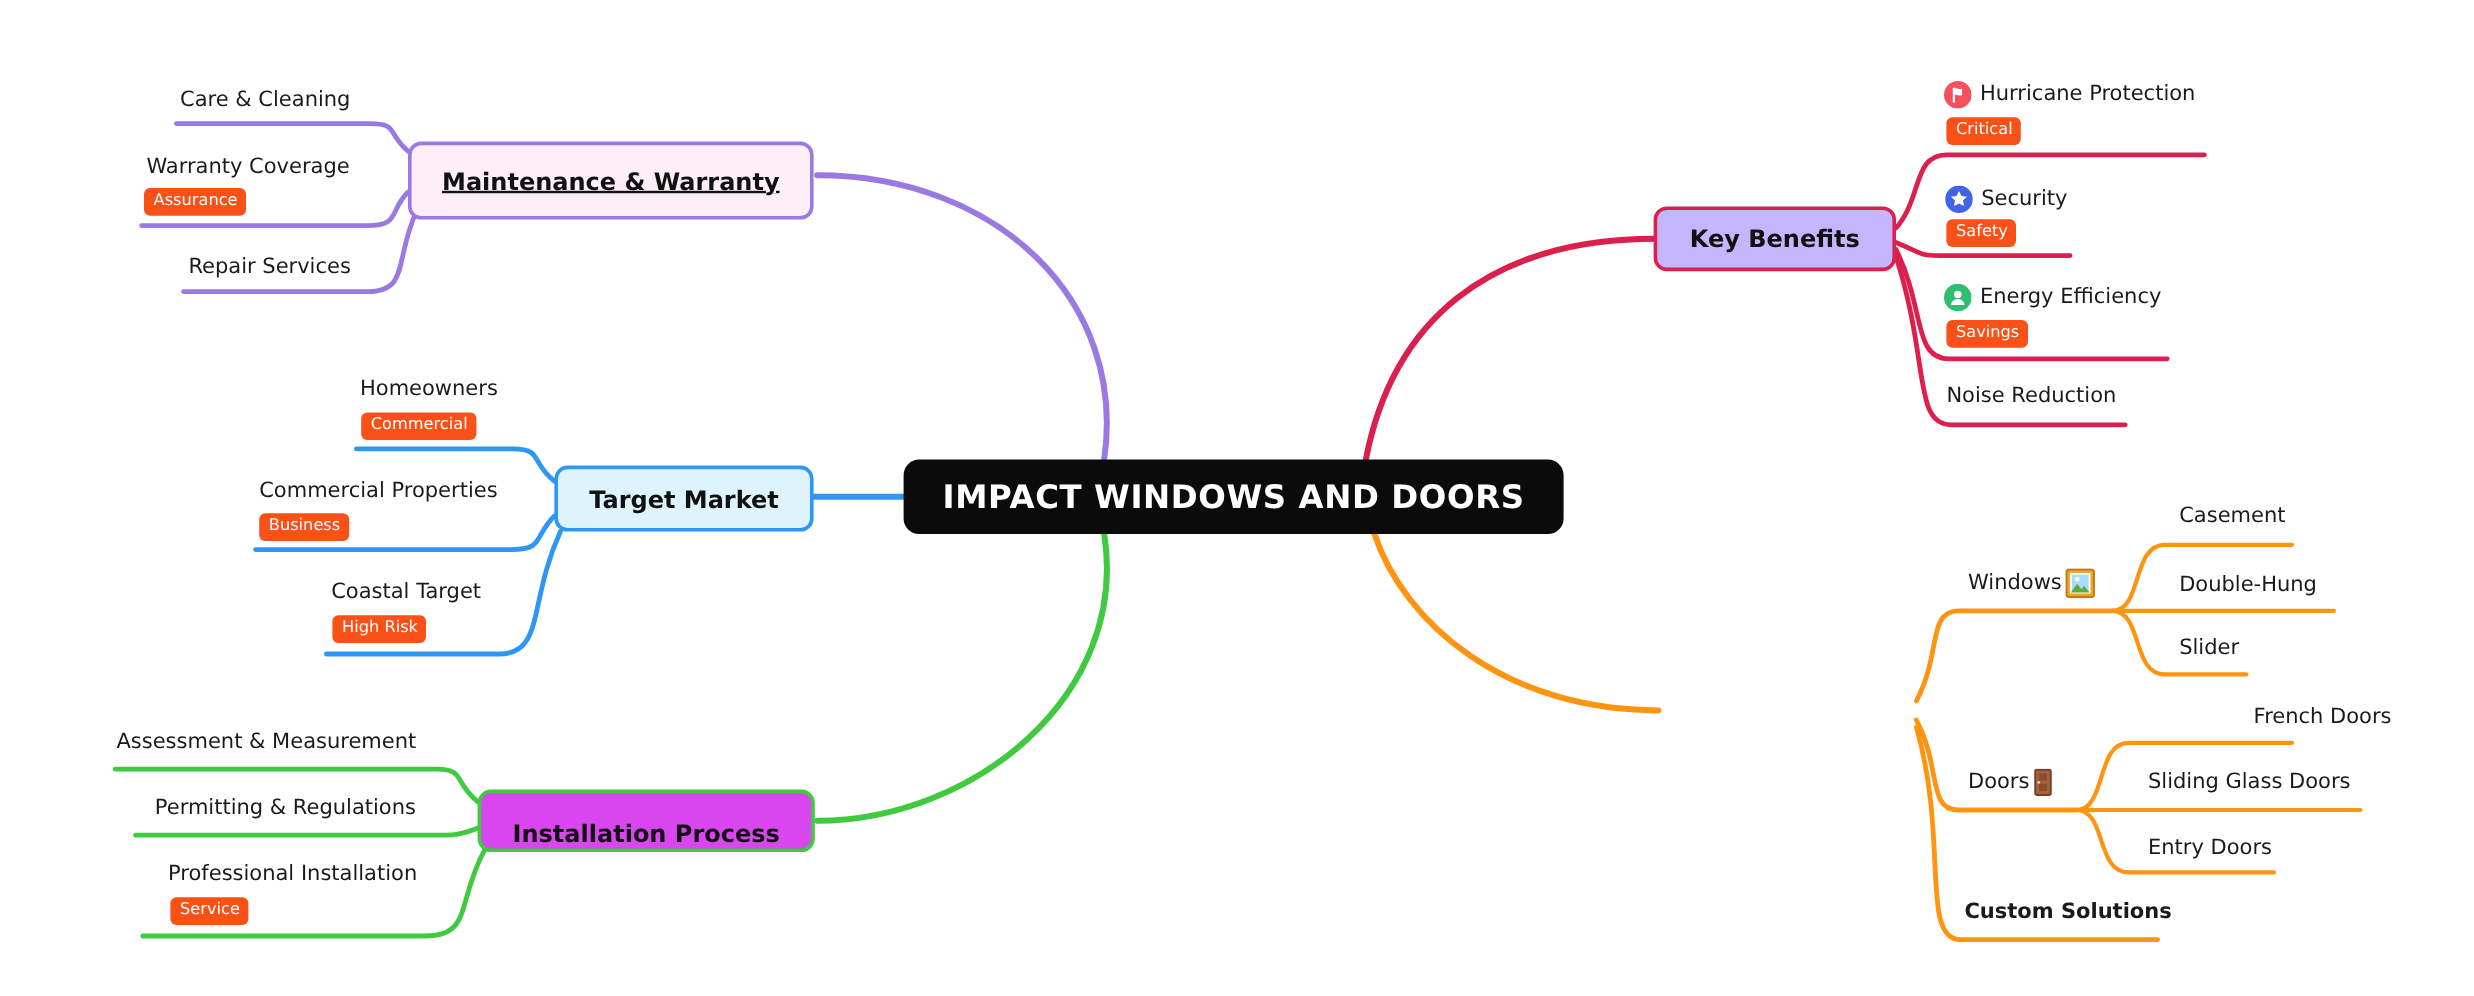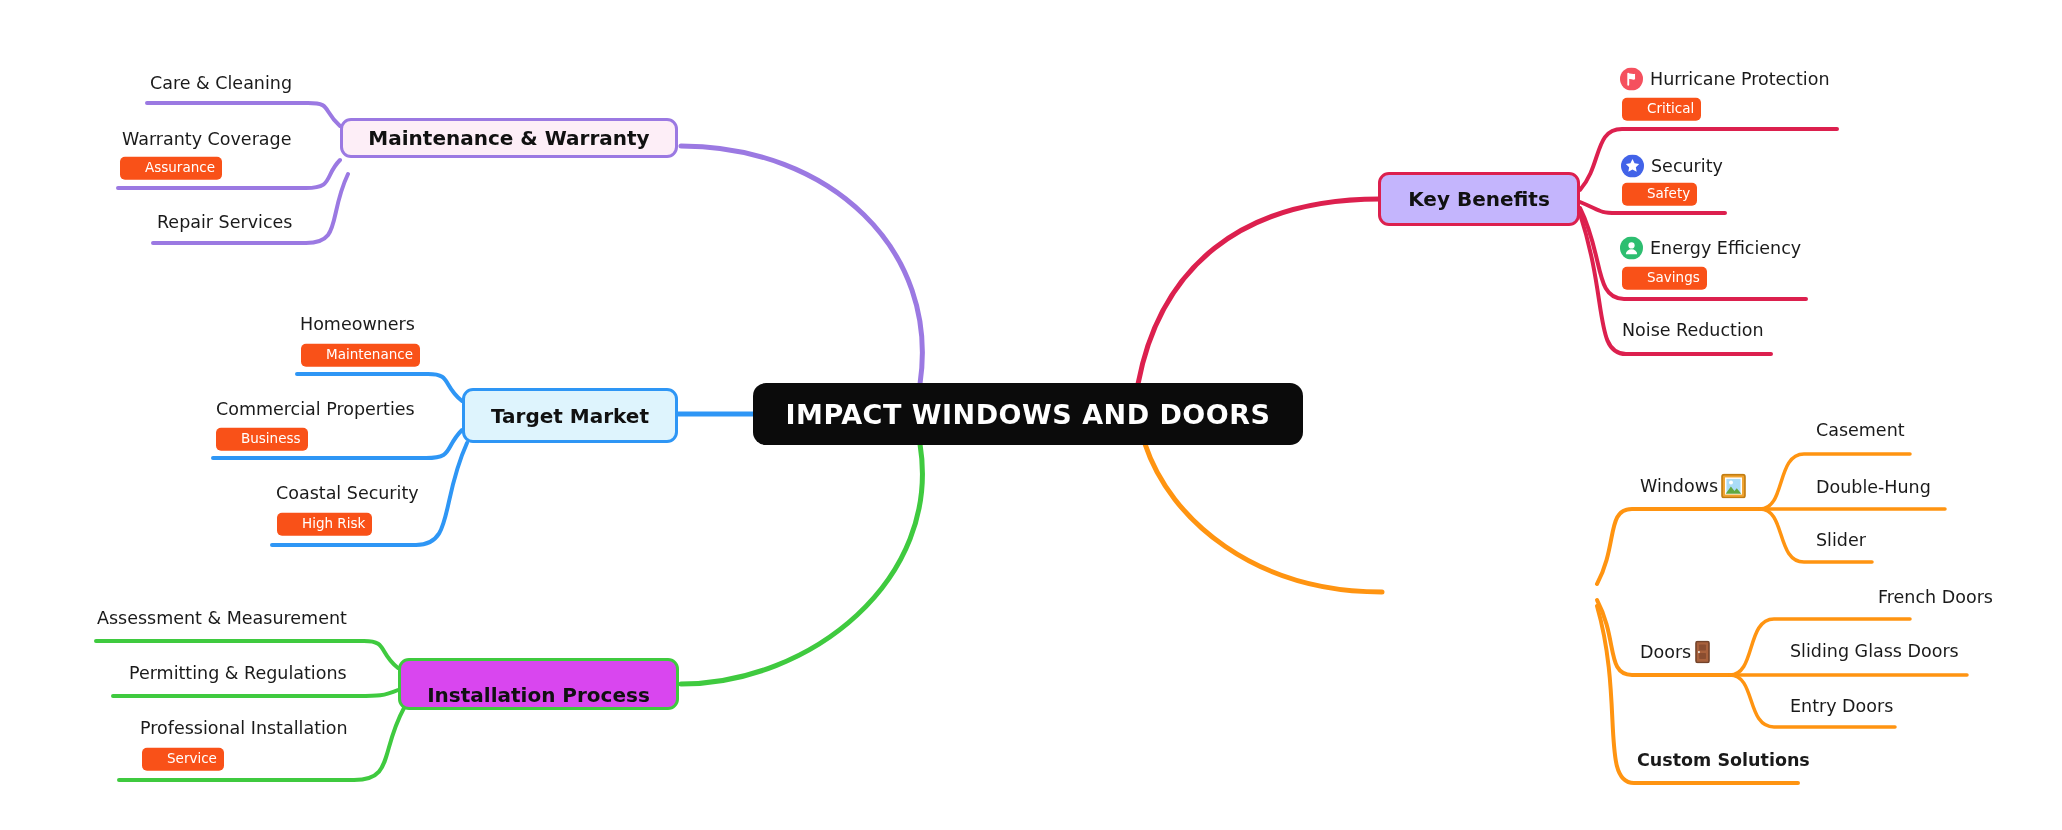--- a/index.html
+++ b/index.html
@@ -35,21 +35,21 @@
 
   .leaf{
     position:absolute;transform:translateY(-50%);
     font-size:17.5px;color:#1a1a1a;white-space:nowrap;
     display:flex;align-items:center;gap:7px;line-height:1;
   }
   .badge{
     position:absolute;transform:translateY(-50%);
     background:#f95118;color:#ffffff;
     font-size:13.5px;line-height:1;
-    padding:4px 7px 5px 25px;border-radius:5px;white-space:nowrap;
+    padding:4px 7px 5px 8px;border-radius:5px;white-space:nowrap;
   }
   .cicon{display:block;}
 </style>
 </head>
 <body>
 
 <div id="map">
 
   <svg id="links" viewBox="0 0 2062 830">
 
@@ -86,21 +86,21 @@
 
     <path class="lw-grand" d="M 1730 675 C 1756 675, 1746 619, 1774 619 L 1910 619" stroke="#ff9411"></path>
     <path class="lw-grand" d="M 1730 675 L 1967 675" stroke="#ff9411"></path>
     <path class="lw-grand" d="M 1730 675 C 1756 675, 1746 727, 1774 727 L 1895 727" stroke="#ff9411"></path>
   </svg>
 
   <div class="topic topic-central" style="left:753px;top:383px;width:550px;height:62px;">
     <span>IMPACT WINDOWS AND DOORS</span>
   </div>
 
-  <div class="topic t-maint" style="left:340px;top:118px;width:338px;height:40px;">
+  <div class="topic t-maint" style="left:340px;top:118px;width:338px;height:65px;text-decoration:underline;">
     <span>Maintenance &amp; Warranty</span>
   </div>
   <div class="topic t-target" style="left:462px;top:388px;width:216px;height:55px;">
     <span>Target Market</span>
   </div>
   <div class="topic t-install" style="left:398px;top:658px;width:281px;height:52px;">
     <span>Installation Process</span>
   </div>
   <div class="topic t-kb" style="left:1378px;top:172px;width:202px;height:54px;">
     <span>Key Benefits</span>
@@ -113,27 +113,27 @@
     <span>Warranty Coverage</span>
   </div>
   <span class="badge" style="left:120px;top:168px;">Assurance</span>
   <div class="leaf" style="left:157px;top:223px;">
     <span>Repair Services</span>
   </div>
 
   <div class="leaf" style="left:300px;top:325px;">
     <span>Homeowners</span>
   </div>
-  <span class="badge" style="left:301px;top:355px;">Maintenance</span>
+  <span class="badge" style="left:301px;top:355px;">Commercial</span>
   <div class="leaf" style="left:216px;top:410px;">
     <span>Commercial Properties</span>
   </div>
   <span class="badge" style="left:216px;top:439px;">Business</span>
   <div class="leaf" style="left:276px;top:494px;">
-    <span>Coastal Security</span>
+    <span>Coastal Target</span>
   </div>
   <span class="badge" style="left:277px;top:524px;">High Risk</span>
 
   <div class="leaf" style="left:97px;top:619px;">
     <span>Assessment &amp; Measurement</span>
   </div>
   <div class="leaf" style="left:129px;top:674px;">
     <span>Permitting &amp; Regulations</span>
   </div>
   <div class="leaf" style="left:140px;top:729px;">

